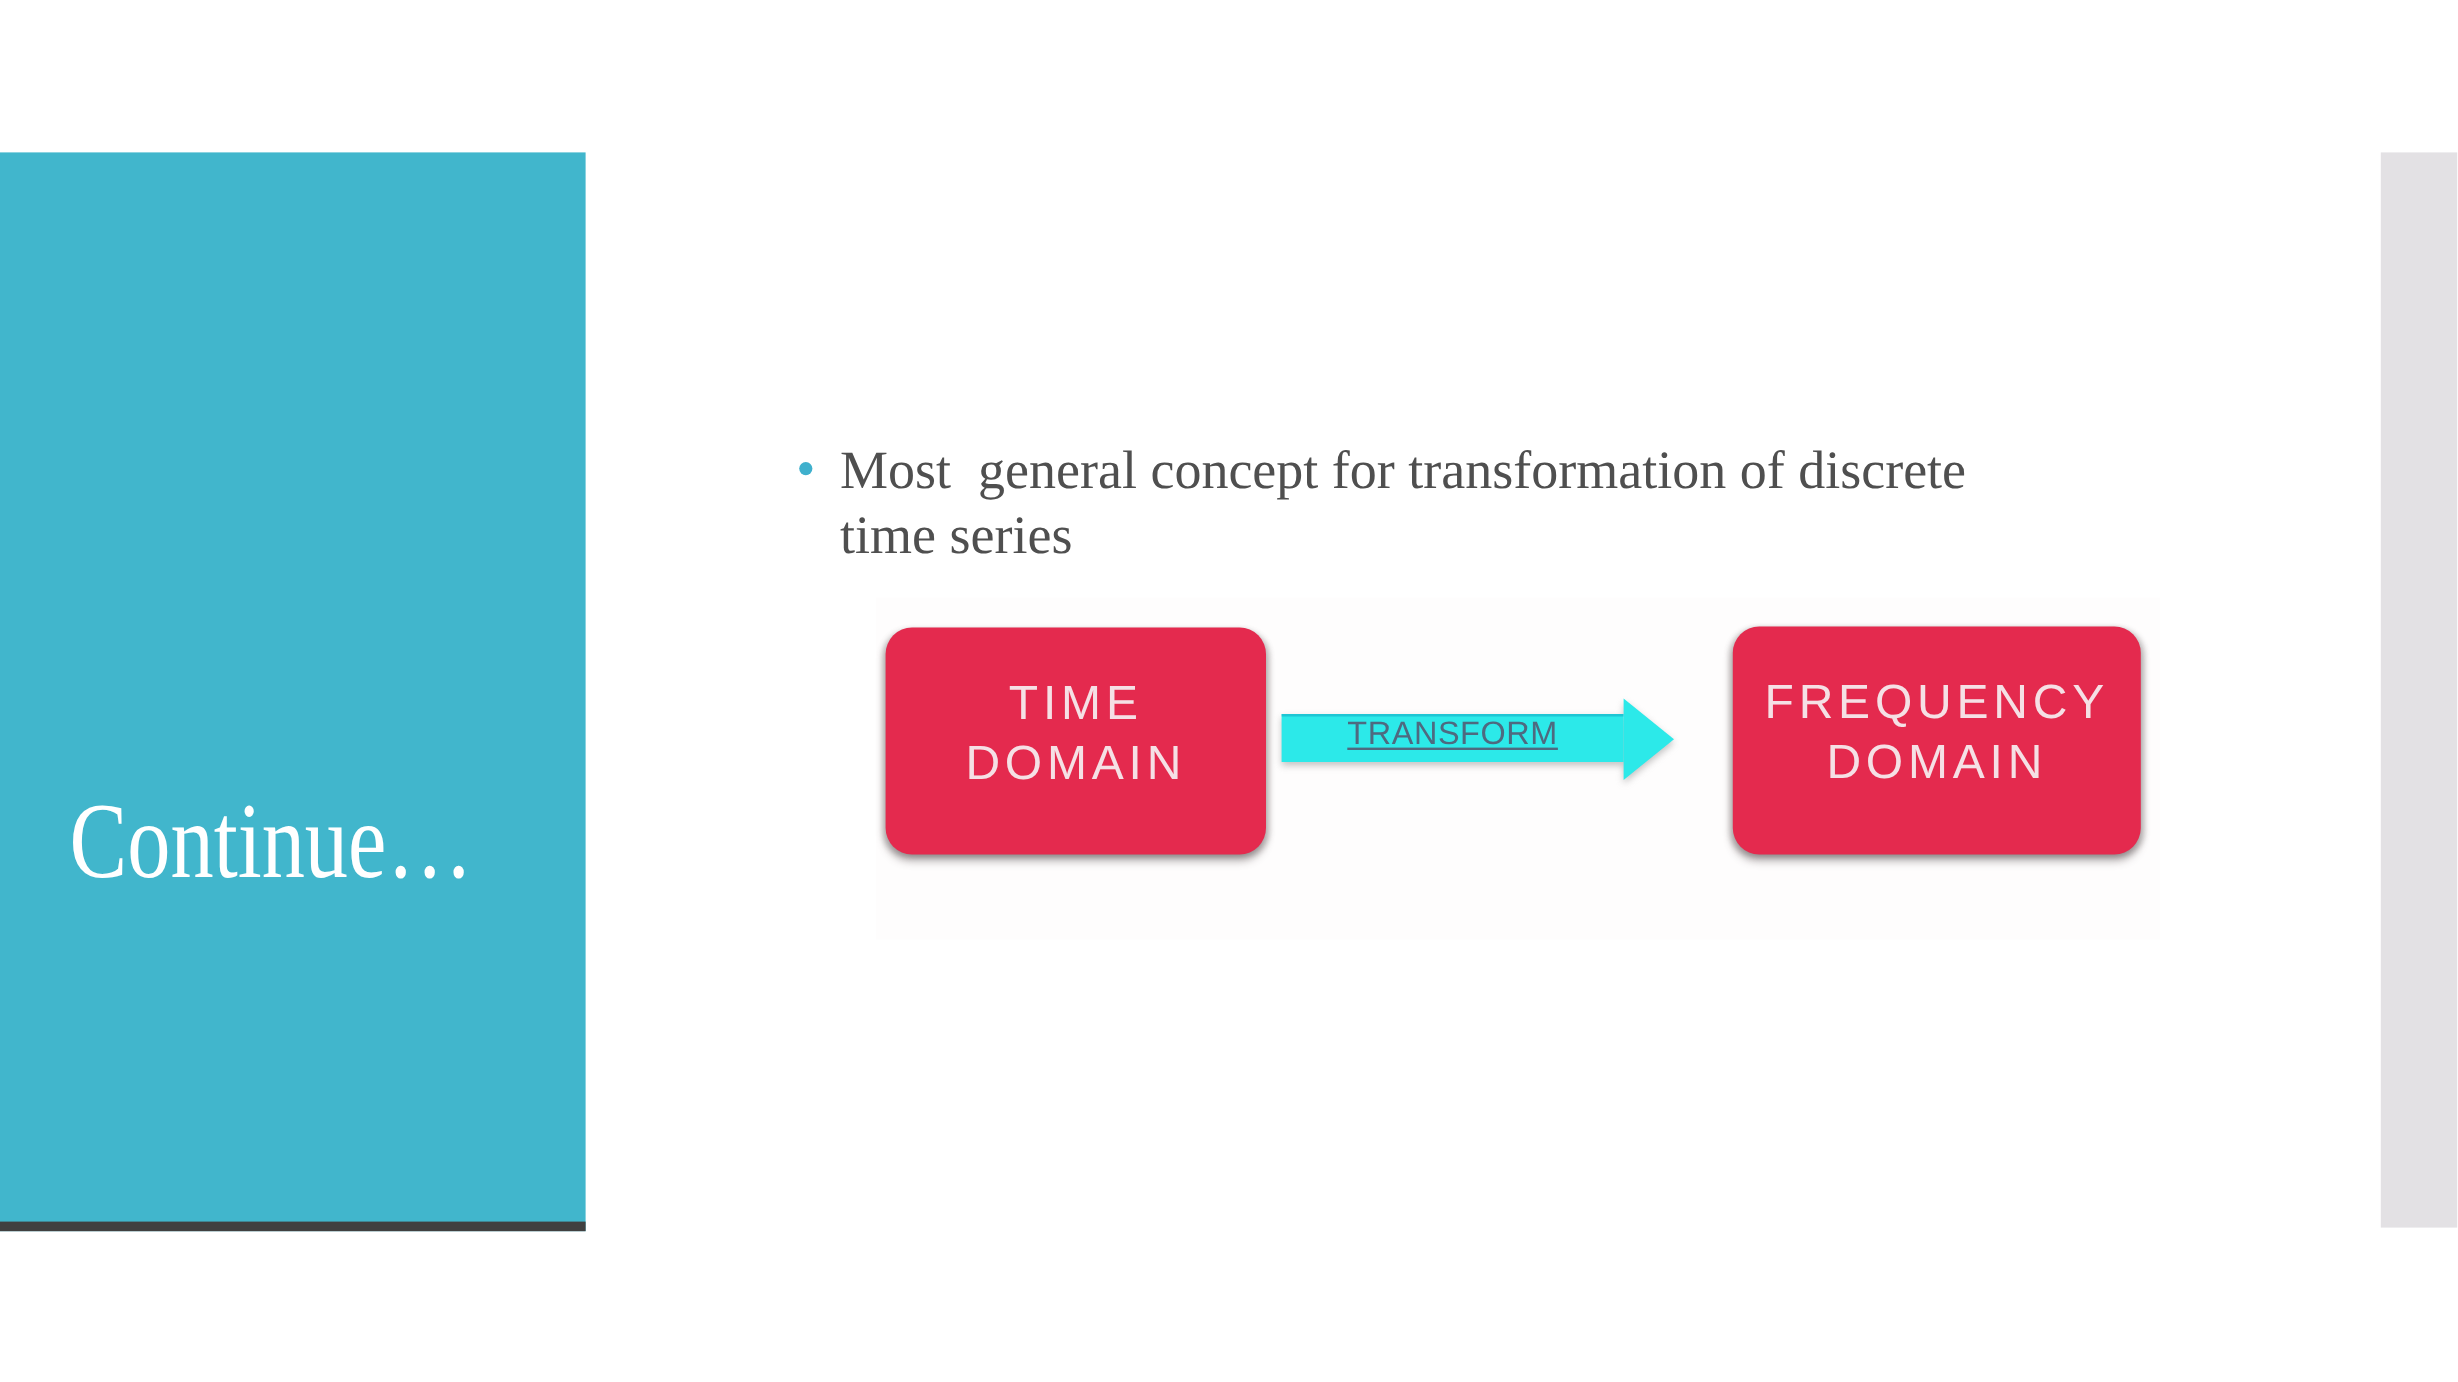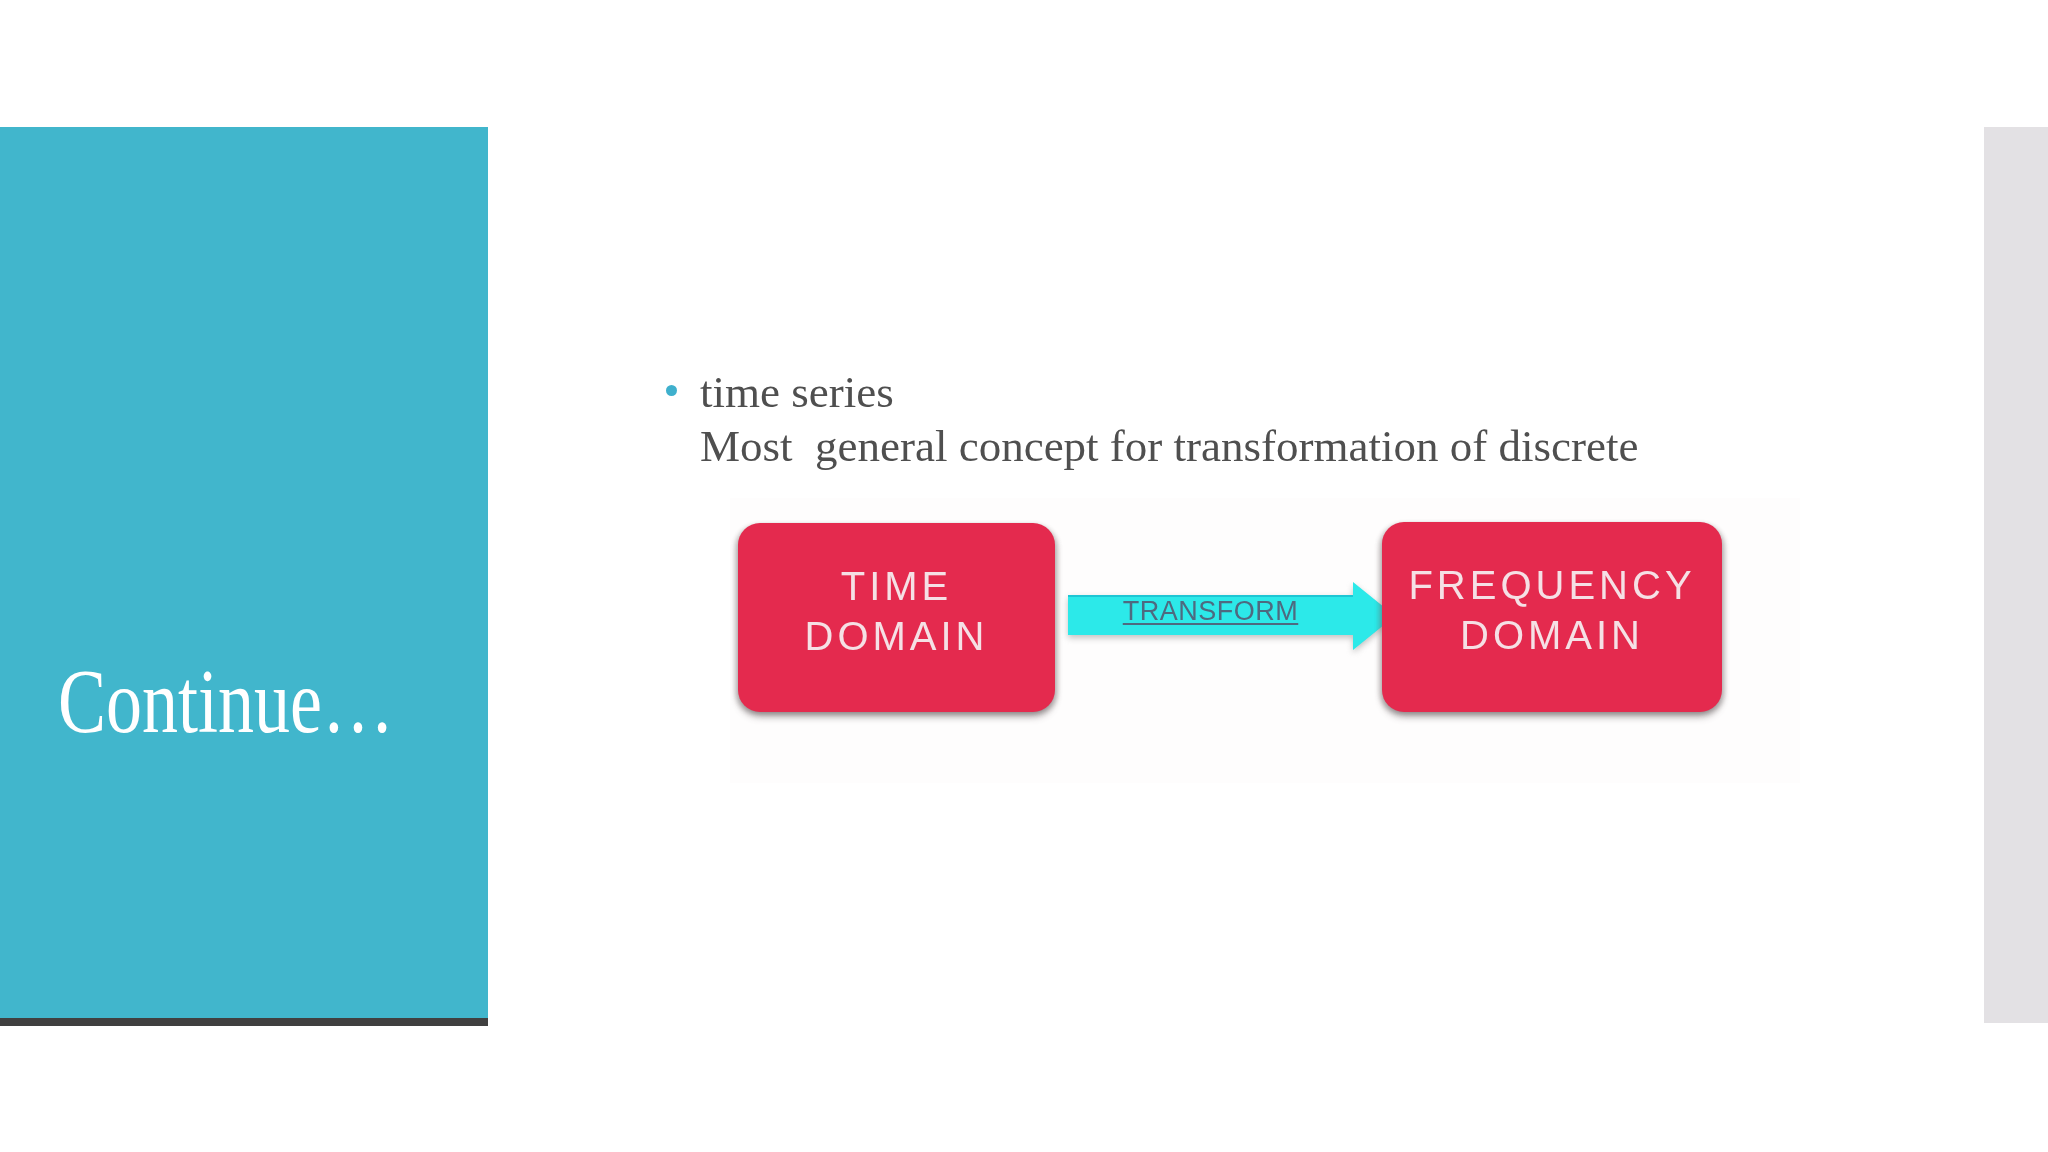--- a/index.html
+++ b/index.html
@@ -85,21 +85,21 @@
     display: flex;
     flex-direction: column;
     align-items: center;
     justify-content: center;
     padding-bottom: 14px;
     box-shadow: 0 5px 7px rgba(90, 80, 82, 0.45),
                 3px 2px 4px rgba(120, 110, 112, 0.28),
                 -3px 2px 4px rgba(120, 110, 112, 0.28);
   }
   .time-box { left: 8px;   top: 25px; width: 317px; height: 189px; }
-  .freq-box { left: 652px; top: 24px; width: 340px; height: 190px; }
+  .freq-box { left: 714px; top: 24px; width: 340px; height: 190px; }
 
   .arrow-wrap {
     position: absolute;
     left: 338px; top: 84px;
     width: 406px; height: 68px;
     filter: drop-shadow(0 3px 3px rgba(125,125,125,0.45));
   }
   .arrow-body {
     position: absolute;
     left: 0; top: 13px;
@@ -138,22 +138,22 @@
 
   <div class="sidebar">
     <div class="sidebar-title">Continue…</div>
   </div>
 
   <div class="right-strip"></div>
 
   <div class="bullet-item">
     <span class="bullet-dot"></span>
     <div class="bullet-text">
+      <div class="line">Most  general concept for transformation of discrete</div>
       <div class="line">time series</div>
-      <div class="line">Most  general concept for transformation of discrete</div>
     </div>
   </div>
 
   <div class="diagram">
 
     <div class="domain-box time-box">
       <div>TIME</div>
       <div>DOMAIN</div>
     </div>
 

